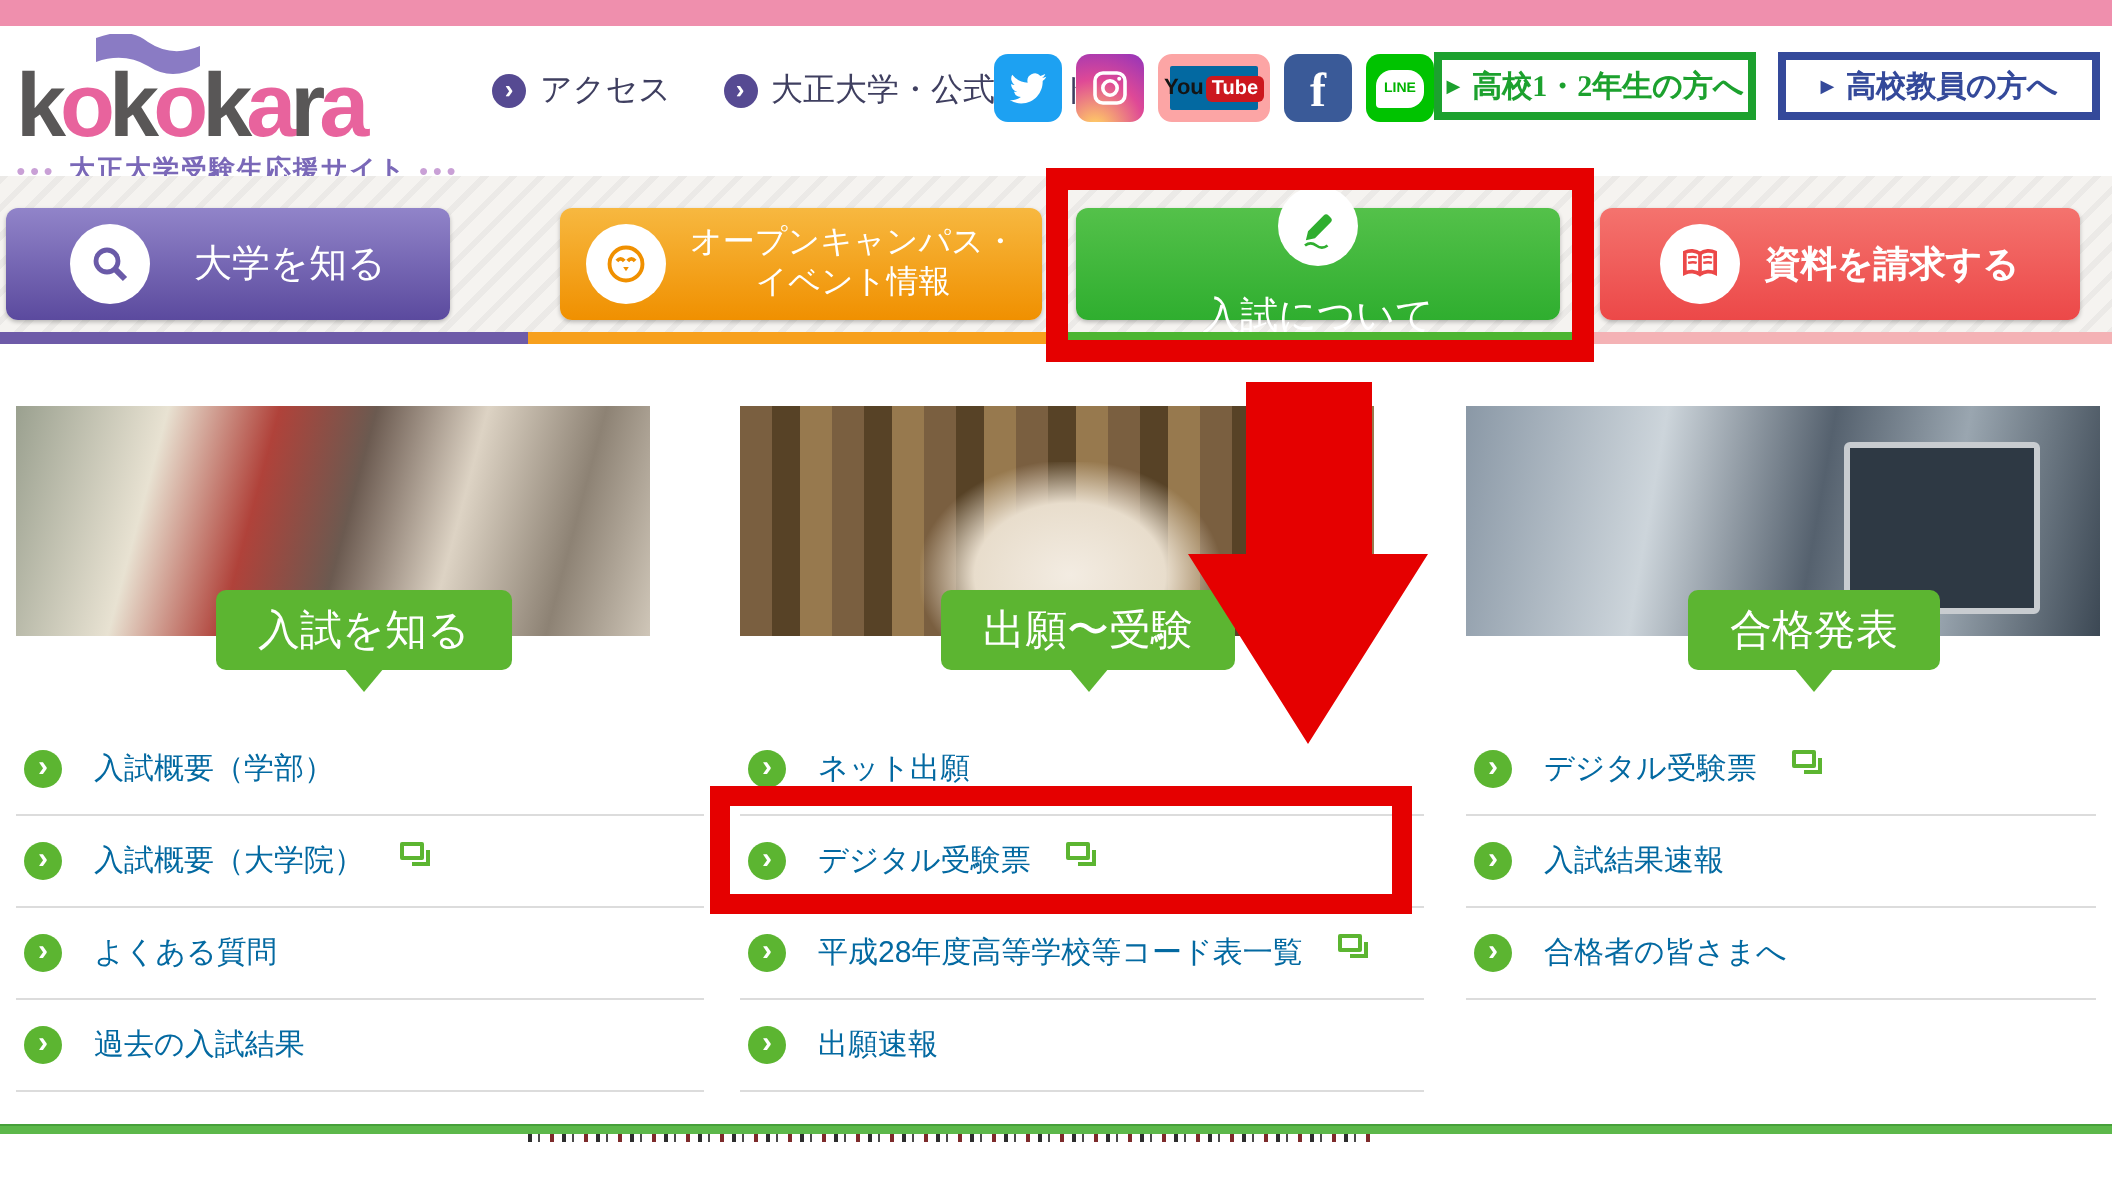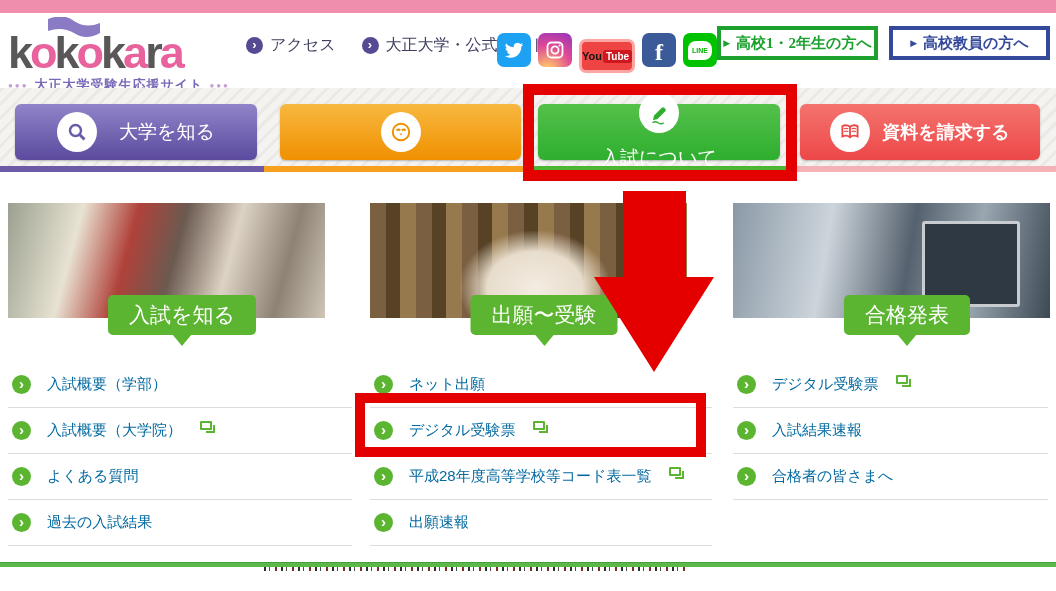--- a/index.html
+++ b/index.html
@@ -21,39 +21,39 @@
   .logo-dots { font-size:8px; letter-spacing:2px; color:#c9a0d6; }
 
   .hlinks { position:absolute; left:246px; top:22px; display:flex; gap:26px; align-items:center; }
   .hlink { display:flex; align-items:center; gap:7px; font-size:16px; color:#3f3f60; cursor:pointer; }
   .circ-p { width:17px; height:17px; border-radius:50%; background:#564a92; color:#fff; display:flex; align-items:center; justify-content:center; font-size:13px; font-weight:bold; line-height:1; padding-bottom:2px; }
 
   .social { position:absolute; left:497px; top:14px; display:flex; gap:7px; align-items:center; }
   .sic { width:34px; height:34px; border-radius:7px; display:flex; align-items:center; justify-content:center; cursor:pointer; }
   .sic.tw { background:#1da1f2; }
   .sic.ig { background:radial-gradient(circle at 28% 110%, #fdc468 8%, #df4996 55%, #9b36b7 95%); }
-  .sic.yt { background:#ef4444; border:3px solid #fca5a5; width:56px; gap:1px;margin-top:12px; }
+  .sic.yt { background:#0369a1; border:6px solid #fca5a5; width:56px; gap:1px; }
   .yt-you { color:#141414; font-weight:bold; font-size:11px; }
   .yt-tube { background:#cc181e; color:#fff; font-size:10px; font-weight:bold; padding:1px 3px; border-radius:3px; }
   .sic.fb { background:#3a5a98; color:#fff; font-family:"Liberation Serif",serif; font-weight:bold; font-size:24px; }
   .fb-f { transform:translateY(2px); }
   .sic.ln { background:#00c300; }
   .line-bubble { background:#fff; border-radius:8px 8px 8px 2px; width:24px; height:19px; display:flex; align-items:center; justify-content:center; }
   .line-txt { color:#00b300; font-size:7px; font-weight:bold; letter-spacing:0; }
 
   .cta { position:absolute; top:13px; height:34px; background:#fff; display:flex; align-items:center; justify-content:center; gap:6px; font-family:"Liberation Serif","DejaVu Serif",serif; font-weight:bold; font-size:15px; cursor:pointer; }
   .cta .tri { font-size:9px; }
   .cta1 { left:717px; width:161px; border:4px solid #1ca12e; color:#1ca12e; }
   .cta2 { left:889px; width:161px; border:4px solid #34499a; color:#34499a; }
 
   
   .nav { position:absolute; left:0; top:88px; width:1056px; height:84px; background-color:#f5f3f0;
          background-image:repeating-linear-gradient(135deg, rgba(0,0,0,0.04) 0 3px, transparent 3px 10px); }
   .tab { position:absolute; top:104px; height:56px; border-radius:6px; display:flex; align-items:center; justify-content:center; gap:12px; color:#fff; cursor:pointer; box-shadow:0 1px 2px rgba(0,0,0,0.25); }
-  .tab1 { left:15px;  width:242px; background:linear-gradient(#9184c9,#5b4a9e); font-size:19px;gap:22px; }
+  .tab1 { left:3px;  width:222px; background:linear-gradient(#9184c9,#5b4a9e); font-size:19px;gap:22px; }
   .tab2 { left:280px; width:241px; background:linear-gradient(#f7b840,#f09000); font-size:16px; }
   .tab3 { left:538px; width:242px; background:linear-gradient(#54c14a,#2fae2f); font-size:19px;flex-direction:column; }
   .tab4 { left:800px; width:240px; background:linear-gradient(#f4736e,#ec4848); font-size:18px;font-weight:bold; }
   .tab-ic { width:40px; height:40px; border-radius:50%; background:#fff; display:flex; align-items:center; justify-content:center; flex:none; }
   .tab1 .tab-ic { color:#6a5aa8; } .tab2 .tab-ic { color:#f09000; }
   .tab3 .tab-ic { color:#2fae2f; } .tab4 .tab-ic { color:#ec4848; }
   .tab2-lines { display:flex; flex-direction:column; line-height:20px; text-align:center; }
   .useg { position:absolute; top:166px; height:6px; width:264px; }
   .useg1 { left:0;    background:#6e5ba8; }
   .useg2 { left:264px; background:#f7a01d; }
@@ -175,20 +175,24 @@
 
   <div class="tab tab2">
     <span class="tab-ic">
       <svg width="26" height="26" viewBox="0 0 24 24" fill="none" stroke="currentColor" stroke-width="1.8">
           <circle cx="12" cy="12" r="7.6"></circle>
           <path d="M7.8 10.6 q1.7 -1.9 3.4 0"></path>
           <path d="M12.8 10.6 q1.7 -1.9 3.4 0"></path>
           <path d="M10.7 13.4 h2.6 l-1.3 1.9 z" fill="currentColor" stroke="none"></path>
         </svg>
     </span>
+    <span class="tab2-lines">
+      <span>オープンキャンパス・</span>
+      <span>イベント情報</span>
+    </span>
   </div>
 
   <div class="tab tab3">
     <span class="tab-ic">
       <svg width="26" height="26" viewBox="0 0 24 24">
           <path d="M7.4 14.4 L14.6 7.2 a1.6 1.6 0 0 1 2.3 0 l.9.9 a1.6 1.6 0 0 1 0 2.3 L10.6 17.6 L6.4 18.6 Z" fill="currentColor"></path>
           <path d="M6 21 q2.6 -2 5.2 0 t5.2 0" stroke="currentColor" stroke-width="1.3" fill="none"></path>
         </svg>
     </span>
     <span>入試について</span>

